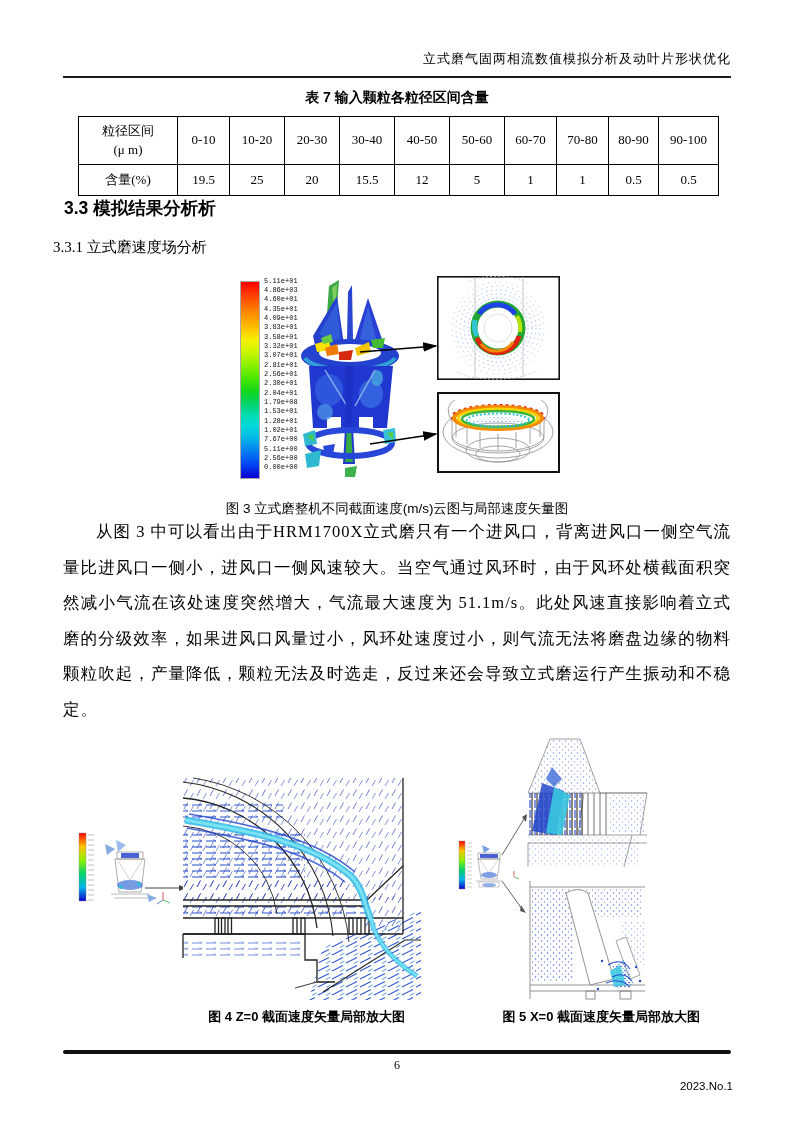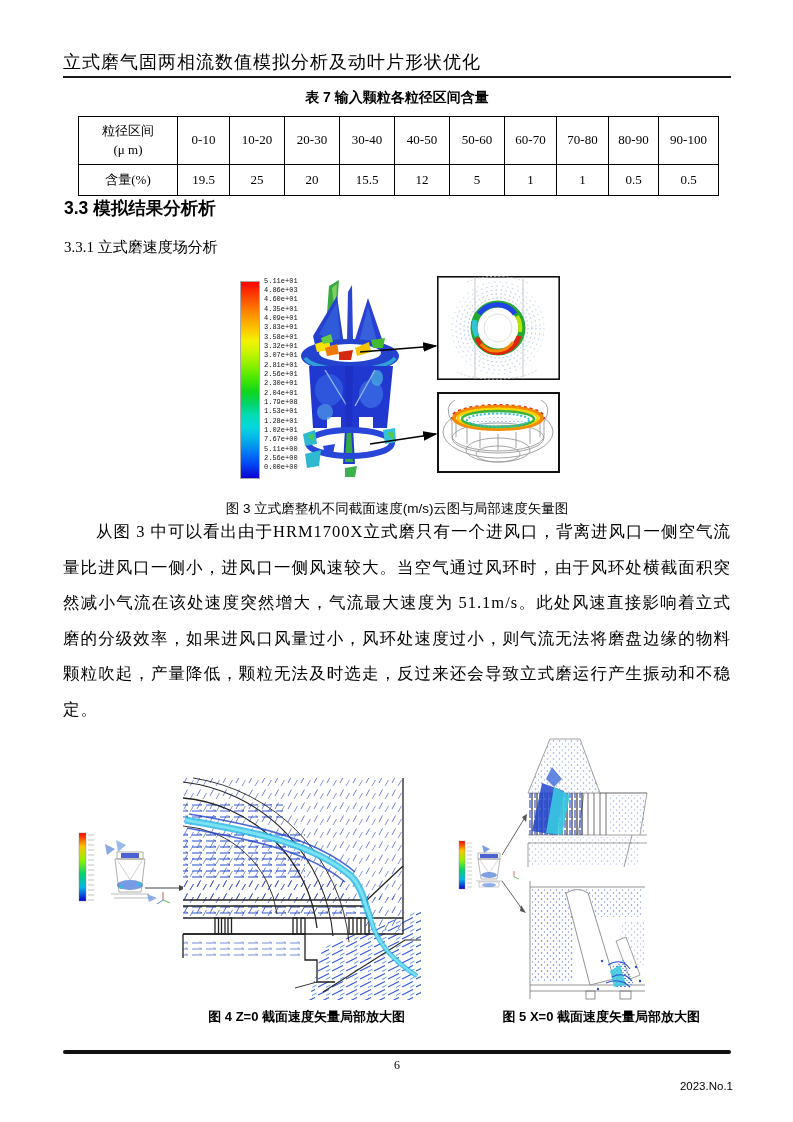--- a/index.html
+++ b/index.html
@@ -1,28 +1,28 @@
 <!DOCTYPE html>
 <html><head>
 <meta charset="utf-8">
 <style>
   html,body{margin:0;padding:0;background:#e8e8e8;}
   .page{position:relative;width:793px;height:1122px;background:#ffffff;margin:0 auto;
         font-family:"Liberation Serif","DejaVu Serif",serif;color:#000;overflow:hidden;}
   .abs{position:absolute;}
-  .header-title{top:50px;left:63px;width:668px;text-align:left;font-size:18px;letter-spacing:1px;}
+  .header-title{top:50px;left:63px;width:668px;text-align:right;font-size:13px;letter-spacing:1px;}
   .header-rule{top:76px;left:63px;width:668px;height:2px;background:#1a1a1a;}
   .table-caption{top:89px;left:63px;width:668px;text-align:center;font-size:14px;font-weight:bold;
         font-family:"Liberation Sans","DejaVu Sans",sans-serif;}
   table.t3{position:absolute;top:116px;left:78px;width:640px;border-collapse:collapse;table-layout:fixed;}
   table.t3 td{border:1.5px solid #000;text-align:center;font-size:13px;padding:0;}
   table.t3 tr.r1 td{height:47px;line-height:1.45;}
   table.t3 tr.r2 td{height:30px;}
   .h33{top:196px;left:64px;font-size:17.5px;font-weight:bold;font-family:"Liberation Sans","DejaVu Sans",sans-serif;}
-  .h331{top:238px;left:64px;font-size:15px;}
+  .h331{top:238px;left:53px;font-size:15px;}
   .cb-bar{top:281px;left:240px;width:18px;height:196px;
      background:linear-gradient(to bottom,#fb0300 0%,#fc4a00 8%,#fd8c00 16%,#fdc500 24%,#f4f202 30%,#c8f400 36%,#8ff202 42%,#4ae800 49%,#10d61c 56%,#02d46a 62%,#03dcb4 68%,#05d8de 74%,#04b3e8 80%,#0381f2 86%,#0246f4 93%,#0c01cf 100%);
      border:0.5px solid #aaa;}
   .cb-labels{top:276.5px;left:264px;width:60px;font-family:"Liberation Mono","DejaVu Sans Mono",monospace;
      font-size:7px;line-height:9.35px;color:#111;}
   .fig3-caption{top:500px;left:63px;width:668px;text-align:center;font-size:13.5px;font-weight:400;
      font-family:"Liberation Sans","DejaVu Sans",sans-serif;}
   .para{top:514px;left:63px;width:668px;font-size:16.5px;line-height:35.5px;letter-spacing:1px;
      text-align:justify;text-indent:2em;}
   .fig4-caption{top:1008px;left:50px;width:355px;text-align:right;font-size:13px;font-weight:600;

